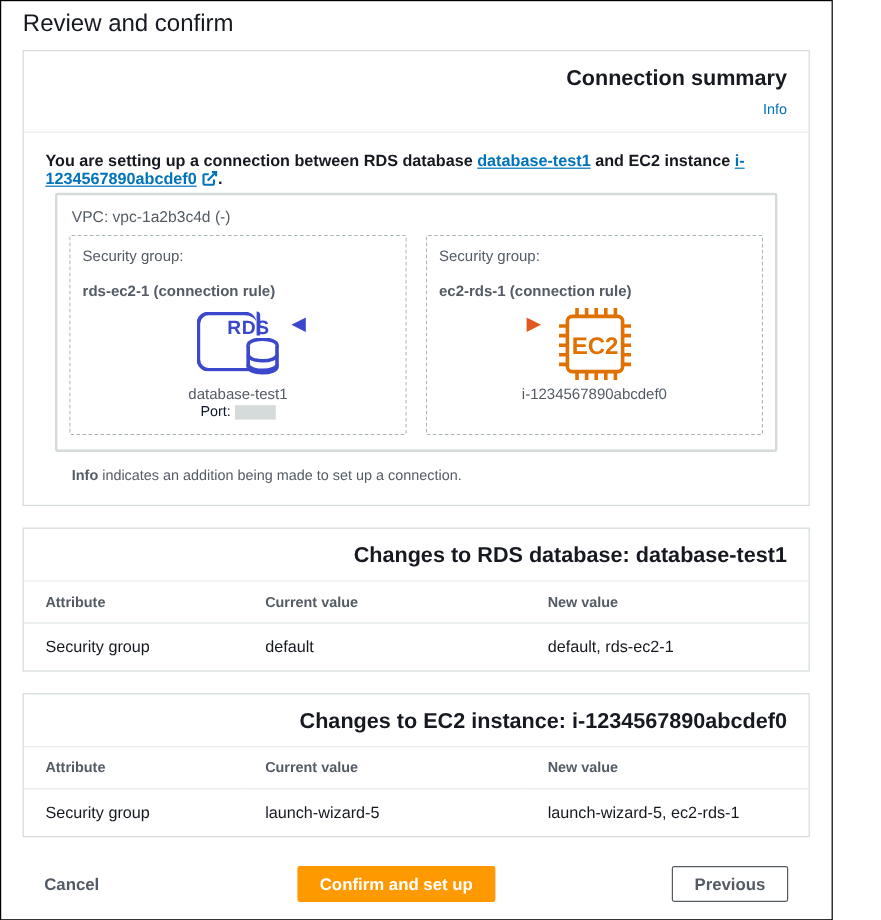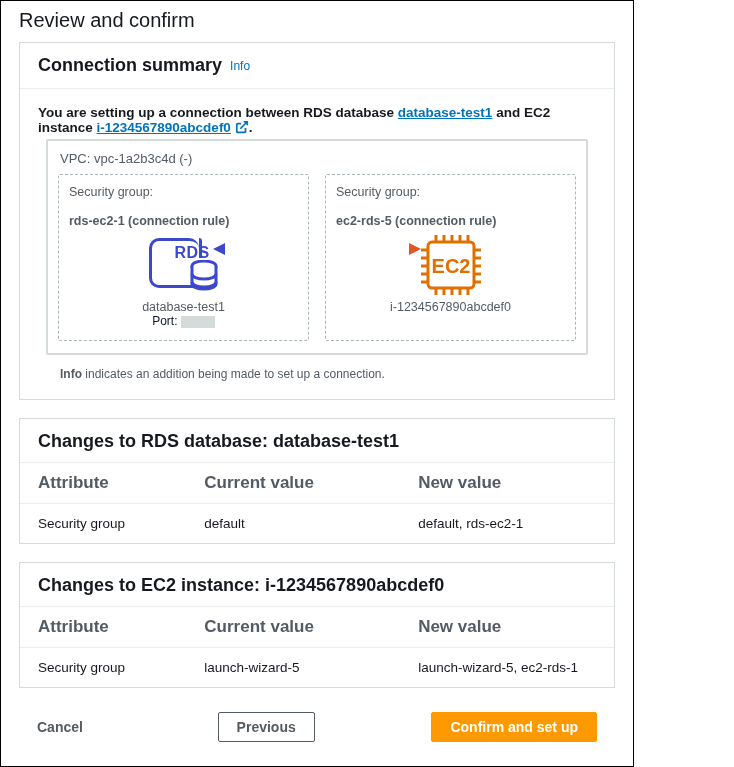--- a/index.html
+++ b/index.html
@@ -4,21 +4,21 @@
 <style>
   * { box-sizing: border-box; }
   body {
     margin: 0;
     font-family: "Amazon Ember", "Helvetica Neue", Arial, sans-serif;
     background: #fff;
     color: #16191f;
     font-size: 14px;
   }
   .dialog {
-    width: 634px;
+    width: 694px;
     height: 767px;
     border: 1px solid #000;
     display: flex;
     flex-direction: column;
   }
   .dialog-title {
     font-size: 20px;
     font-weight: 400;
     padding: 8px 18px 10px;
     color: #16191f;
@@ -29,22 +29,23 @@
     padding: 0 18px 12px;
   }
   .panel {
     border: 1px solid #d5dbdb;
     background: #fff;
     margin-bottom: 18px;
   }
   .panel-header {
     padding: 12px 18px;
     display: flex;
-    align-items: center;
+    align-items: flex-end;
     gap: 8px;
+    flex-direction: column;
   }
   .panel-header h2 {
     margin: 0;
     font-size: 18px;
     font-weight: 700;
     color: #16191f;
   }
   .info-link {
     color: #0073bb;
     font-size: 12px;
@@ -178,21 +179,21 @@
     margin: 12px 0 0 22px;
   }
   .note b { font-weight:700; color:#545b64; }
   table.changes {
     width: 100%;
     border-collapse: collapse;
   }
   table.changes th {
     text-align: left;
     font-weight: 700;
-    font-size: 17px;
+    font-size: 12px;
     color: #545b64;
     padding: 10px 18px;
     border-top: 1px solid #eaeded;
     border-bottom: 1px solid #eaeded;
     background: #fafafa00;
   }
   table.changes td {
     padding: 12px 18px;
     font-size: 13.5px;
     color: #16191f;
@@ -271,21 +272,21 @@
                     <path d="M3 14 a12 5 0 0 0 24 0" fill="none" stroke="#3b48cc" stroke-width="3"></path>
                     <path d="M3 22 a12 5 0 0 0 24 0" fill="none" stroke="#3b48cc" stroke-width="3"></path>
                   </svg>
                 </div>
                 <div class="res-name">database-test1</div>
                 <div class="port"><span>Port: </span><span class="port-val"></span></div>
               </div>
             </div>
             <div class="sg-box">
               <div class="sg-label">Security group:</div>
-              <div class="sg-name">ec2-rds-5 (connection rule)</div>
+              <div class="sg-name">ec2-rds-1 (connection rule)</div>
               <div class="resource">
                 <svg class="ec2-chip" viewBox="0 0 74 62">
                   <rect x="14" y="8" width="46" height="46" rx="4" fill="none" stroke="#e07000" stroke-width="3"></rect>
                   <g stroke="#e07000" stroke-width="3">
                     <line x1="22" y1="8" x2="22" y2="1"></line>
                       <line x1="30" y1="8" x2="30" y2="1"></line>
                       <line x1="38" y1="8" x2="38" y2="1"></line>
                       <line x1="46" y1="8" x2="46" y2="1"></line>
                       <line x1="54" y1="8" x2="54" y2="1"></line>
                     <line x1="22" y1="54" x2="22" y2="61"></line>
@@ -365,17 +366,17 @@
             <td>Security group</td>
             <td>launch-wizard-5</td>
             <td>launch-wizard-5, ec2-rds-1</td>
           </tr>
         </tbody>
       </table>
     </div>
 
     <div class="footer">
       <button class="btn btn-link">Cancel</button>
+      <button class="btn btn-primary">Confirm and set up</button>
       <button class="btn btn-normal">Previous</button>
-      <button class="btn btn-primary">Confirm and set up</button>
     </div>
   </div>
 </div>
 
 </body></html>

